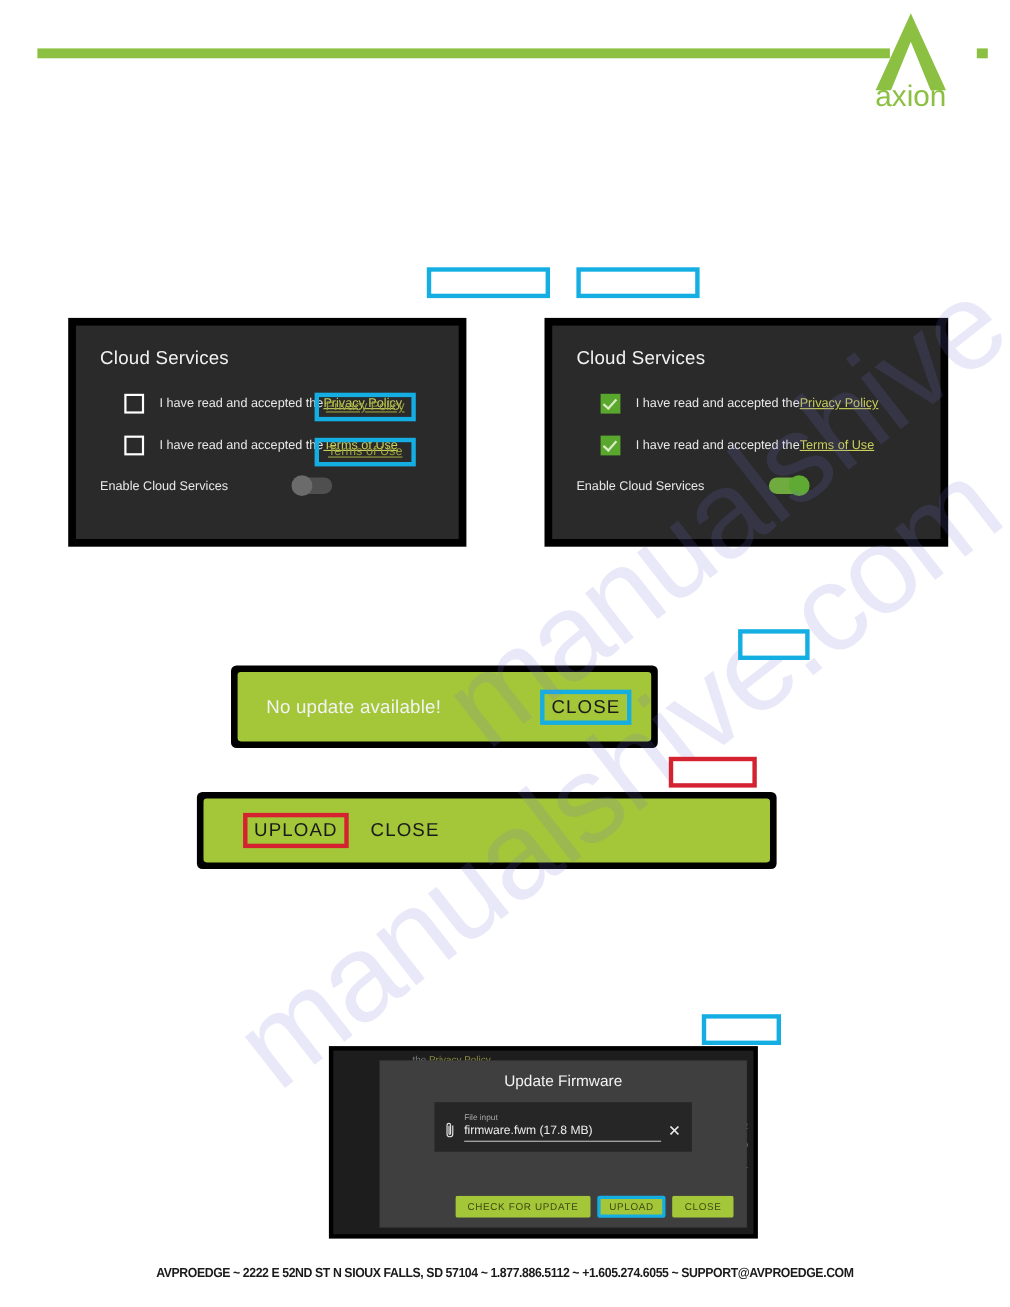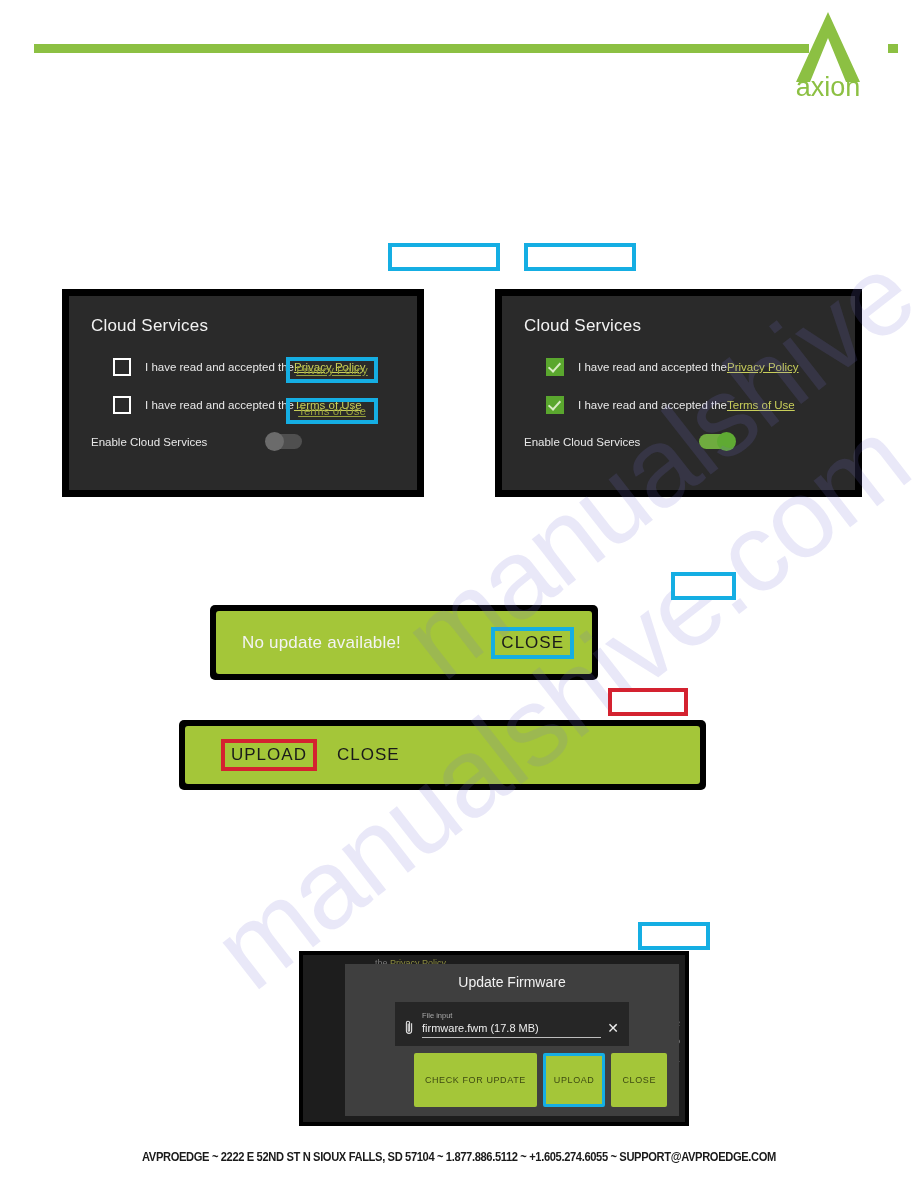--- a/index.html
+++ b/index.html
@@ -318,21 +318,21 @@
     right: 12px;
     bottom: 9px;
     display: flex;
     align-items: center;
   }
   .fw-btn {
     background: #a4c639;
     color: #3d4a12;
     font-size: 9px;
     letter-spacing: 0.6px;
-    padding: 19px 8px;
+    padding: 2px 8px;
     margin-left: 6px;
     border-radius: 2px;
     box-sizing: border-box;
     border: 3px solid transparent;
   }
   .fw-btn.hl-cyan { border-color: #15aee3; }
 
   
   .footer {
     position: absolute;

